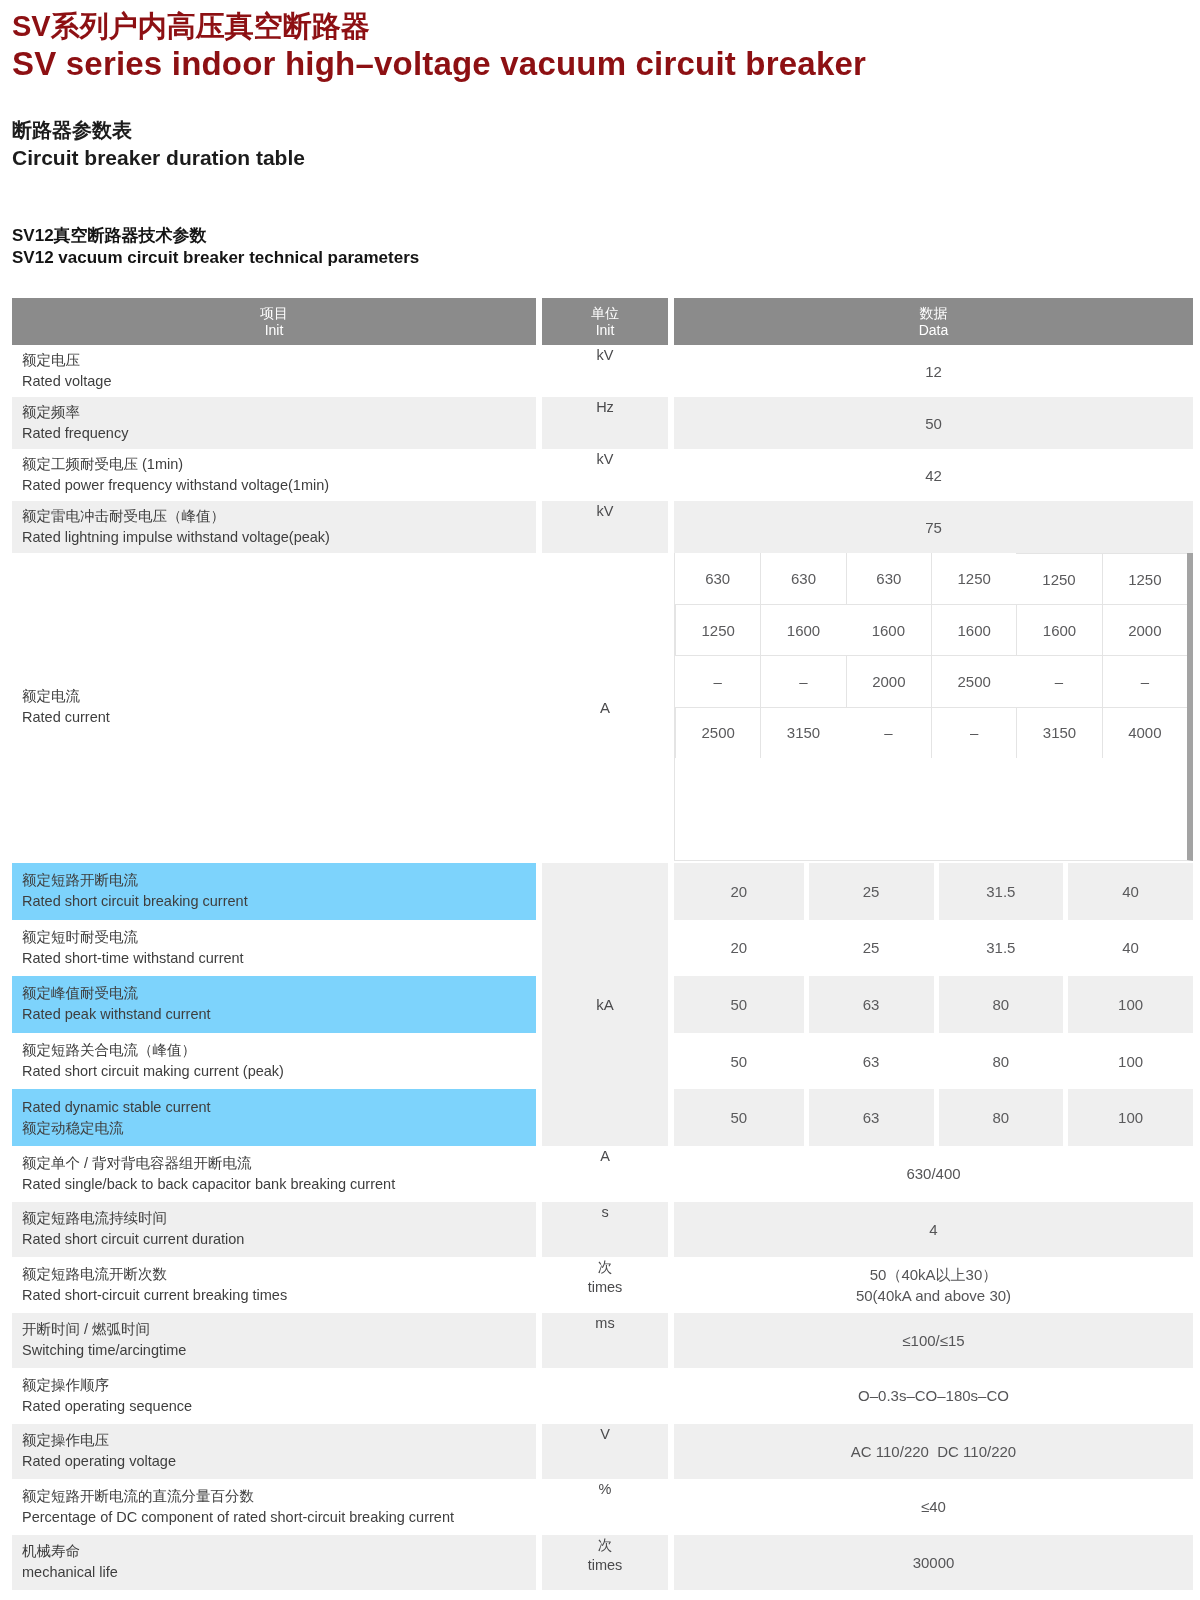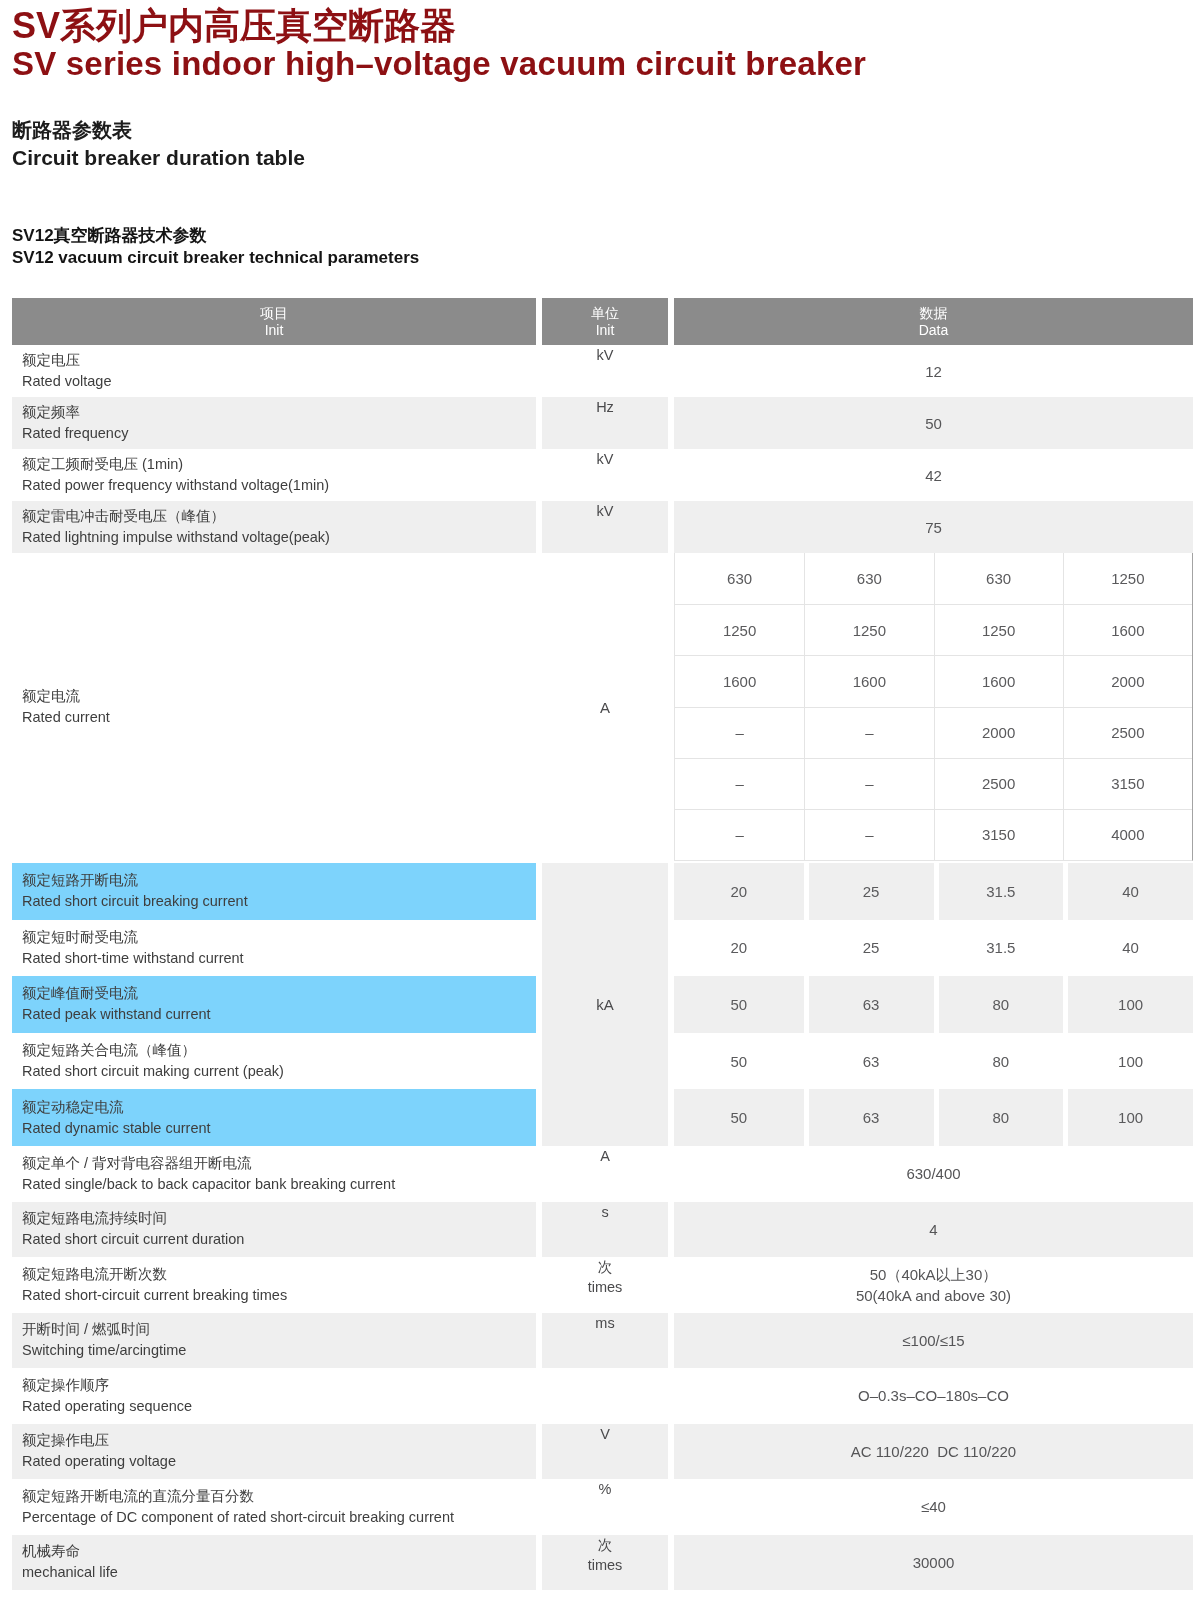--- a/index.html
+++ b/index.html
@@ -4,21 +4,21 @@
 <style>
   * { box-sizing: border-box; }
   html,body { margin:0; padding:0; }
   body {
     width:1200px; height:1600px; background:#ffffff;
     font-family:"Liberation Sans", sans-serif;
     overflow:hidden;
   }
   .content { padding-left:12px; padding-right:7px; }
 
-  .title-zh { color:#8d1013; font-size:36px; font-weight:bold; line-height:34px; padding-top:9px; }
+  .title-zh { color:#8d1013; font-size:29px; font-weight:bold; line-height:34px; padding-top:9px; }
   .title-en { color:#8d1013; font-size:33px; font-weight:bold; line-height:42px; letter-spacing:0.2px; }
 
   .sub { margin-top:32px; }
   .sub-zh { font-size:20px; font-weight:bold; color:#1c1c1c; line-height:26px; }
   .sub-en { font-size:21px; font-weight:bold; color:#1c1c1c; line-height:30px; }
 
   .sec { margin-top:52px; }
   .sec-zh { font-size:17px; font-weight:bold; color:#141414; line-height:22px; }
   .sec-en { font-size:17px; font-weight:bold; color:#141414; line-height:22px; }
 
@@ -37,22 +37,22 @@
   .unit { width:126px; display:flex; flex-direction:column; }
   .unit span { display:block; font-size:14.5px; line-height:20px; color:#4a4a4c; text-align:center; }
   .dat { flex:1; display:flex; flex-direction:column; justify-content:center; }
   .dat span { display:block; font-size:15px; line-height:21px; color:#555557; text-align:center; white-space:pre-wrap; }
   .row.g .lab, .row.g .unit, .row.g .dat { background:#efefef; }
 
   
   .rc-row { display:flex; height:308px; }
   .rc-unit { width:126px; display:flex; align-items:center; justify-content:center;
              font-size:15px; color:#4a4a4c; }
-  .rc-grid { flex:1; display:grid; grid-template-columns:repeat(4,1fr); grid-template-rows:repeat(6,1fr);
-             border-left:1px solid #e4e4e4; border-right:1px solid #a3a3a3; border-bottom:1px solid #e4e4e4; }
+  .rc-grid { flex:1; display:grid; grid-template-columns:repeat(6,1fr); grid-template-rows:repeat(6,1fr);
+             border-left:1px solid #e4e4e4; border-right:6px solid #a3a3a3; border-bottom:1px solid #e4e4e4; }
   .rc-grid > div { display:flex; align-items:center; justify-content:center; font-size:15px; color:#5a5a5c; }
   .rc-grid > div:not(:nth-child(4n+1)) { border-left:1px solid #e4e4e4; }
   .rc-grid > div:nth-child(n+5) { border-top:1px solid #e4e4e4; }
 
   
   .ka-row { display:flex; height:283px; margin-top:2px; }
   .ka-labels { width:524px; display:flex; flex-direction:column; }
   .ka-labels > div { flex:1; display:flex; flex-direction:column; justify-content:center; padding-left:10px; }
   .ka-labels > div span { display:block; font-size:14.5px; line-height:21px; color:#3e3e3e; }
   .ka-labels > div.gr { background:#7dd3fc; }
@@ -208,22 +208,22 @@
         </div>
         <div class="gr">
           <span>额定峰值耐受电流</span>
           <span>Rated peak withstand current</span>
         </div>
         <div>
           <span>额定短路关合电流（峰值）</span>
           <span>Rated short circuit making current (peak)</span>
         </div>
         <div class="gr">
+          <span>Rated dynamic stable current</span>
           <span>额定动稳定电流</span>
-          <span>Rated dynamic stable current</span>
         </div>
       </div>
       <div class="gap"></div>
       <div class="ka-unit">kA</div>
       <div class="gap"></div>
       <div class="ka-data">
         <div class="gr">20</div>
         <div class="gr">25</div>
         <div class="gr">31.5</div>
         <div class="gr">40</div>

